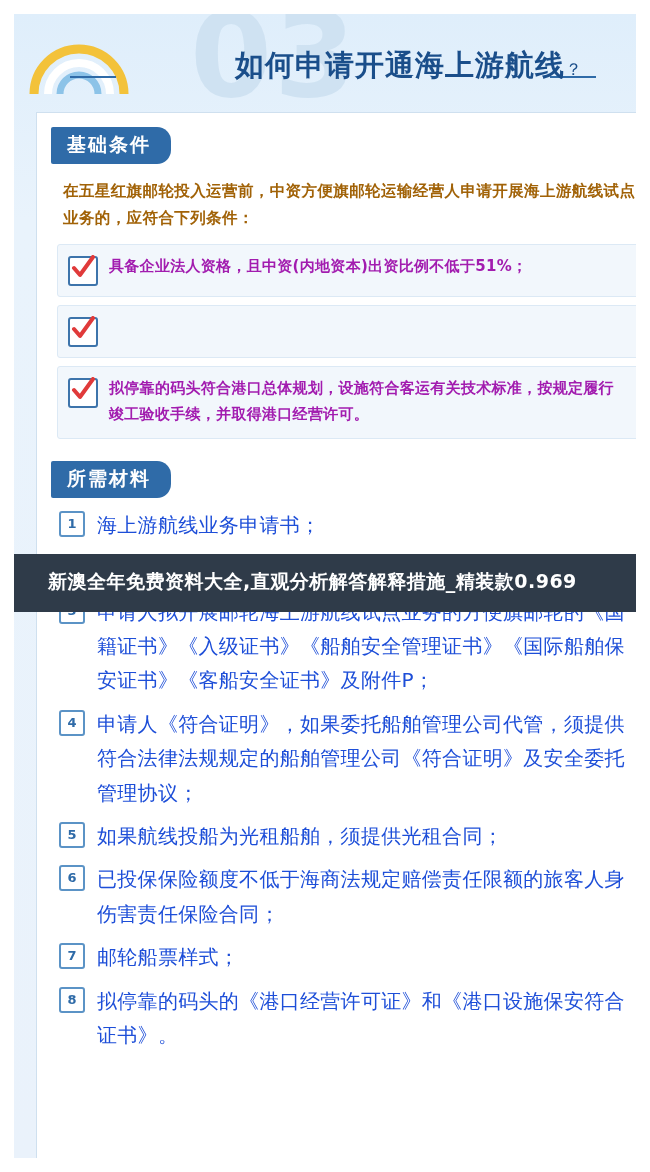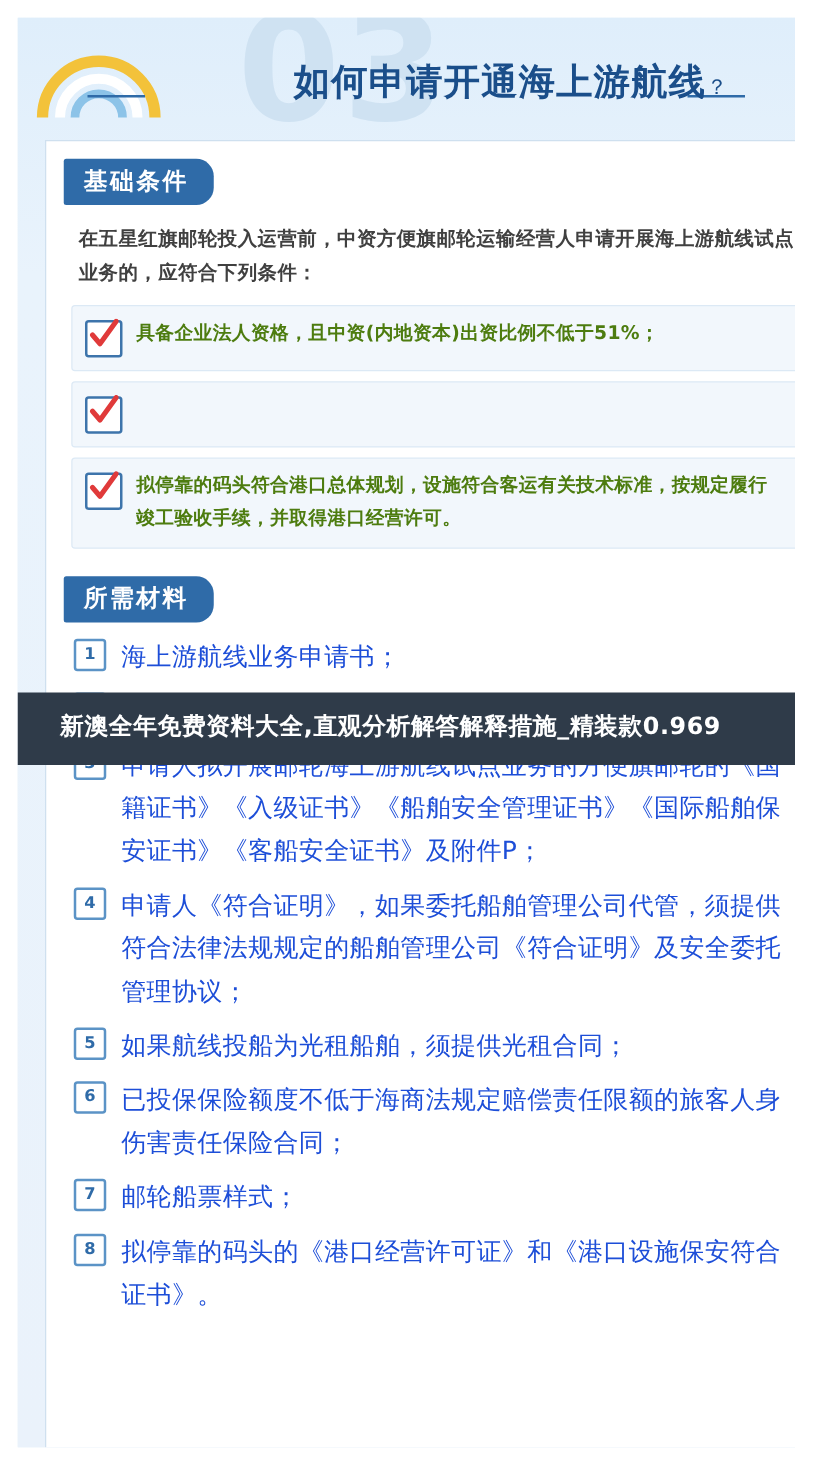--- a/index.html
+++ b/index.html
@@ -111,21 +111,21 @@
     padding: 5px 20px 6px 16px;
     letter-spacing: 2px;
     font-family: "DejaVu Sans", sans-serif;
     border-radius: 2px 14px 14px 2px;
   }
 
   .lead {
     margin: 14px 22px 0 26px;
     font-size: 15.5px;
     line-height: 1.75;
-    color: #404040;
+    color: #a16207;
     font-weight: bold;
     letter-spacing: .4px;
     font-family: "DejaVu Sans", sans-serif;
   }
 
   
   .cond-list {
     margin: 12px 20px 0 20px;
   }
   .cond {
@@ -145,21 +145,21 @@
     background: #ffffff;
     border-radius: 3px;
     margin-right: 11px;
     margin-top: 2px;
     position: relative;
   }
   .check svg { position: absolute; left: 1px; top: -3px; }
   .cond-text {
     font-size: 15px;
     line-height: 1.72;
-    color: #4d7c0f;
+    color: #a21caf;
     font-weight: bold;
     letter-spacing: .3px;
     font-family: "DejaVu Sans", sans-serif;
   }
 
   
   .tag2 {
     position: relative;
     margin: 14px 0 0 14px;
     display: inline-block;

